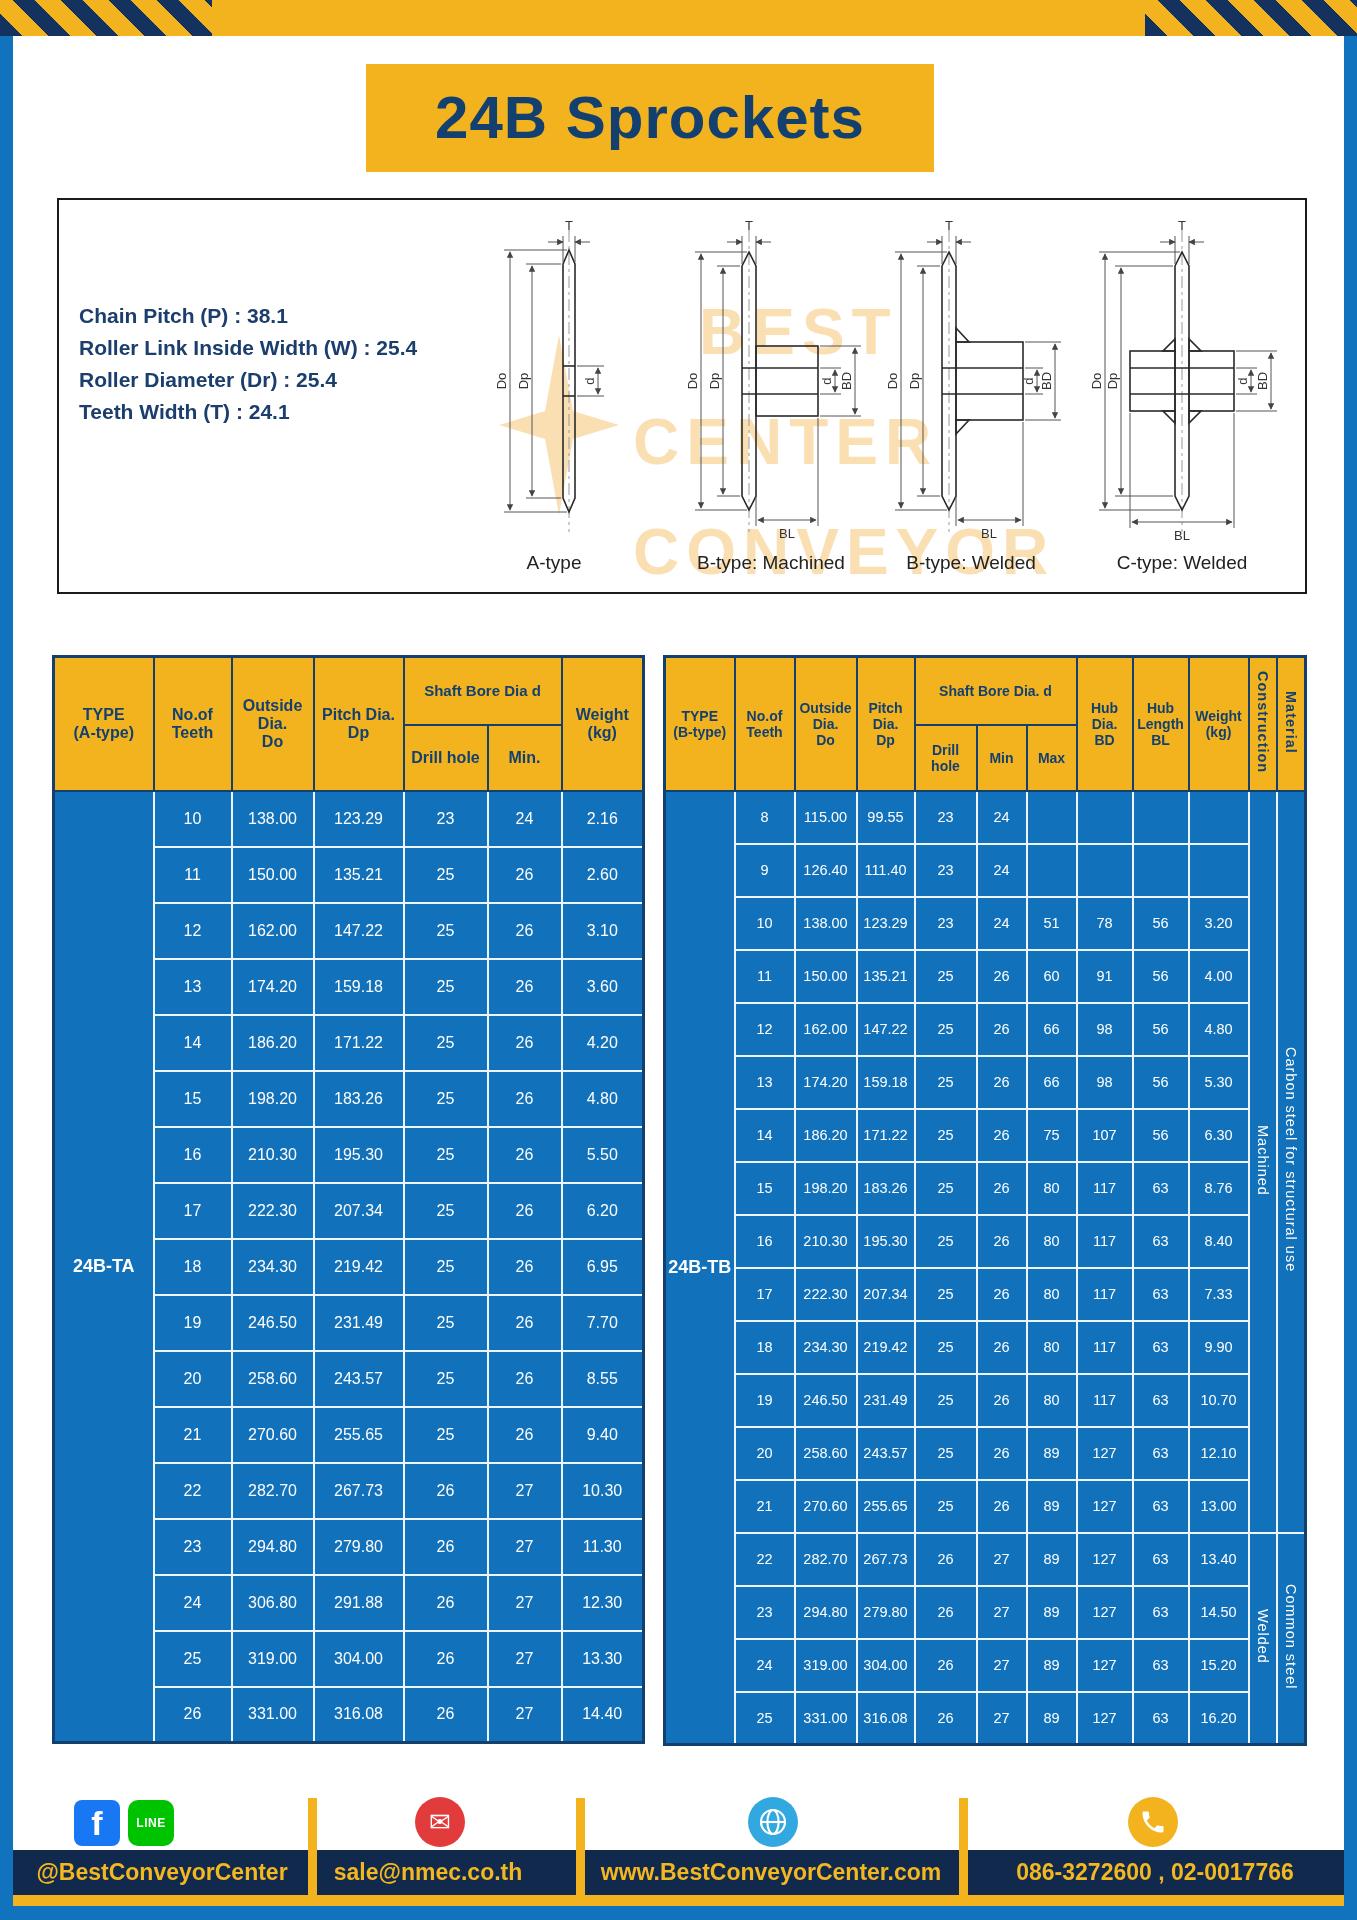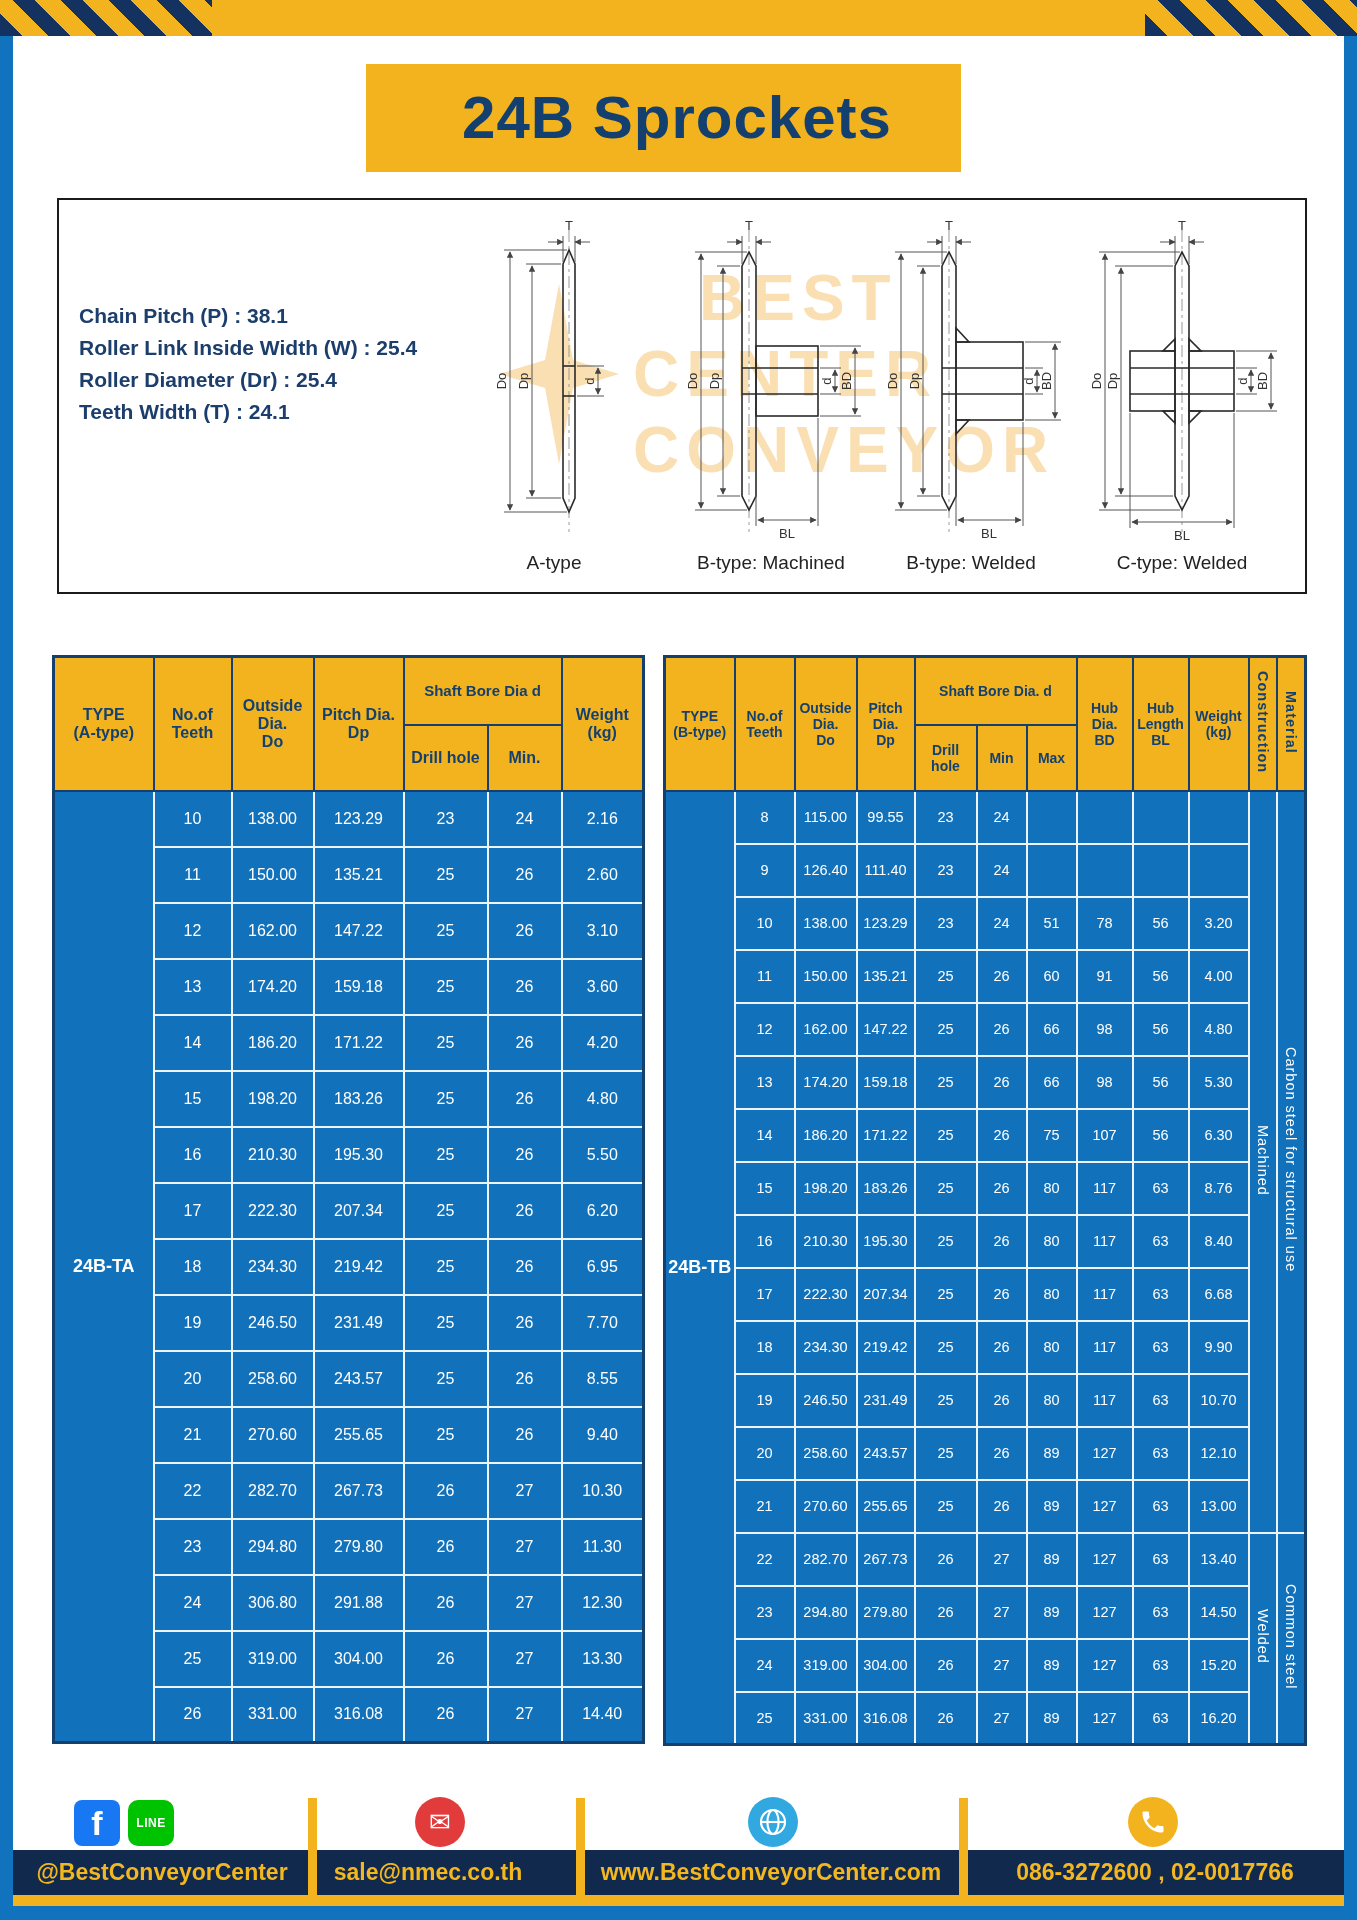--- a/index.html
+++ b/index.html
@@ -14,33 +14,33 @@
   .hazard-right{right:0;width:212px;}
 
   
   .frame-left,.frame-right{position:absolute;top:36px;bottom:0;width:13px;background:#1173bd;z-index:6;}
   .frame-left{left:0;}
   .frame-right{right:0;}
   .bottom-yellow{position:absolute;bottom:14px;left:0;width:100%;height:11px;background:#f2b31f;z-index:5;}
   .bottom-blue{position:absolute;bottom:0;left:0;width:100%;height:14px;background:#1173bd;z-index:5;}
 
   
-  .title-banner{position:absolute;left:366px;top:64px;width:568px;height:108px;background:#f2b31f;padding-left:27px;}
+  .title-banner{position:absolute;left:366px;top:64px;width:568px;height:108px;background:#f2b31f;}
   .title{margin:0;width:100%;height:108px;line-height:108px;text-align:center;
          font-size:60px;font-weight:800;letter-spacing:1px;color:#14406f;}
 
   
   .diagram-panel{position:absolute;left:57px;top:198px;width:1246px;height:392px;
                  background:#fff;border:2px solid #1b1b1b;}
   .specs{position:absolute;left:20px;top:100px;width:430px;z-index:2;}
   .spec-line{font-size:21px;font-weight:bold;color:#1b3e6c;line-height:32px;white-space:nowrap;}
 
   .watermark{position:absolute;left:440px;top:60px;display:flex;align-items:center;gap:14px;
              opacity:.55;z-index:0;}
-  .wm-text div{font-size:64px;font-weight:800;letter-spacing:7px;line-height:76px;color:#f6c675;}
+  .wm-text div{font-size:64px;font-weight:800;letter-spacing:7px;line-height:76px;color:#f6c675;margin-top:34px;}
   .wm-l1{margin-left:66px;}
 
   .drawing{position:absolute;top:16px;z-index:1;}
   .cl{stroke:#999;stroke-width:1;stroke-dasharray:12 4 3 4;}
   .obj{stroke:#2a2a2a;stroke-width:1.6;fill:none;}
   .dim{stroke:#555;stroke-width:1;fill:none;}
   .dlab{font-family:"Liberation Sans",sans-serif;font-size:13px;fill:#333;}
   .dcap{position:absolute;top:352px;text-align:center;font-size:19px;color:#222;z-index:1;}
 
   
@@ -581,21 +581,21 @@
         </tr>
         <tr>
           <td>17</td>
           <td>222.30</td>
           <td>207.34</td>
           <td>25</td>
           <td>26</td>
           <td>80</td>
           <td>117</td>
           <td>63</td>
-          <td>6.68</td>
+          <td>7.33</td>
         </tr>
         <tr>
           <td>18</td>
           <td>234.30</td>
           <td>219.42</td>
           <td>25</td>
           <td>26</td>
           <td>80</td>
           <td>117</td>
           <td>63</td>

